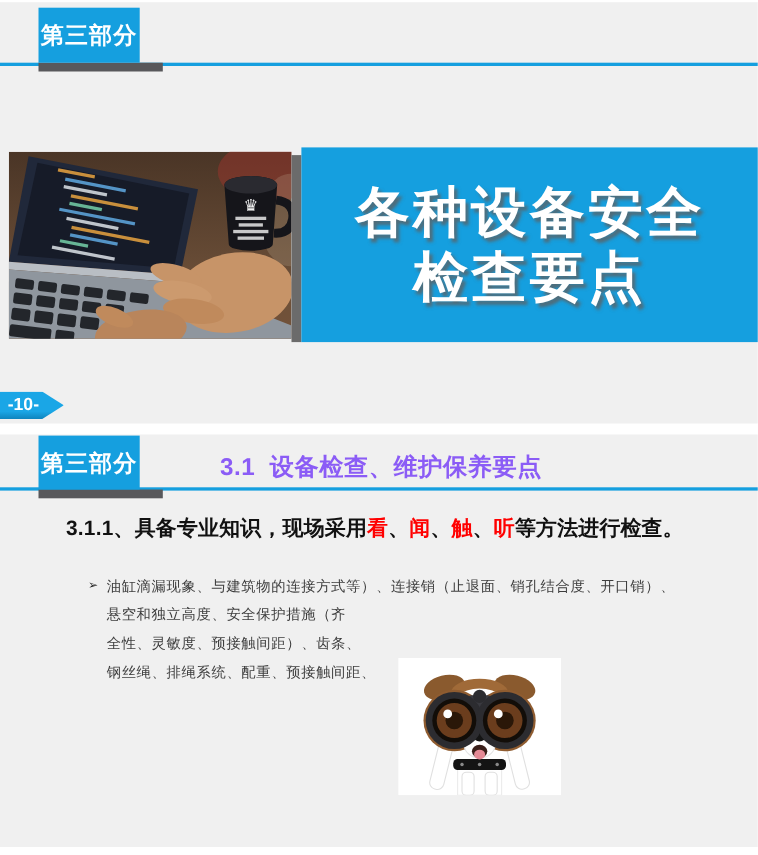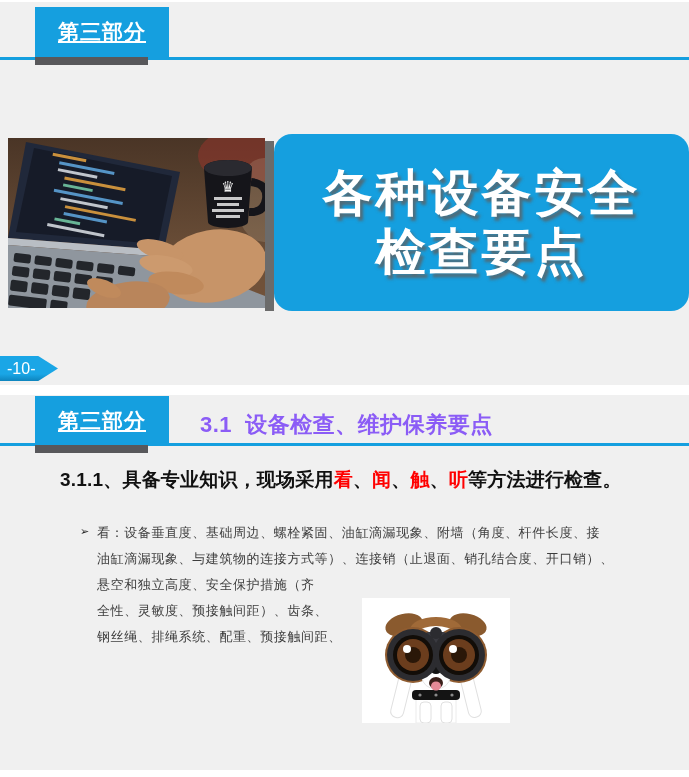--- a/index.html
+++ b/index.html
@@ -11,42 +11,42 @@
   .slide2 { top:395px; height:375px; }
 
   .accent-line { position:absolute; left:0; width:689px; height:3px; background:#159fdf; }
   .slide1 .accent-line { top:55px; }
   .slide2 .accent-line { top:48px; }
 
   .badge-shadow { position:absolute; left:35px; width:113px; height:8px; background:#58585b; }
   .slide1 .badge-shadow { top:55px; }
   .slide2 .badge-shadow { top:50px; }
 
-  .section-badge { position:absolute; left:35px; width:134px; background:#159fdf;
+  .section-badge { position:absolute; left:35px; width:92px; background:#159fdf;
     color:#ffffff; font-size:21px; font-weight:bold; display:flex;
-    align-items:center; justify-content:center; letter-spacing:1px;text-decoration:underline; }
+    align-items:center; justify-content:center; letter-spacing:1px; }
   .slide1 .section-badge { top:5px; height:50px; }
   .slide2 .section-badge { top:1px; height:49px; }
 
   
   .photo { position:absolute; left:8px; top:136px; width:257px; height:170px; }
   .photo-shadow { position:absolute; left:265px; top:139px; width:9px; height:170px; background:#6b6b6b; }
 
   
   .banner { position:absolute; left:274px; top:132px; width:415px; height:177px;
     background:#159fdf; display:flex; flex-direction:column; align-items:center;
-    justify-content:center;border-radius:18px; }
+    justify-content:center; }
   .banner-line { color:#ffffff; font-size:50px; font-weight:900; letter-spacing:3px;
     line-height:59px; text-shadow:3px 4px 3px rgba(95,95,95,0.8); }
 
   
   .page-arrow { position:absolute; left:0; width:58px; height:25px;
     background:linear-gradient(#1aa6e6 72%, #0e84bd 100%);
     clip-path:polygon(0 0, 66% 0, 100% 50%, 66% 100%, 0 100%);
-    color:#ffffff; font-size:16px; display:flex; align-items:center; padding-left:7px; }
+    color:#ffffff; font-size:16px; display:flex; align-items:center; padding-left:7px;font-weight:bold; }
   .slide1 .page-arrow { top:354px; }
   .slide2 .page-arrow { top:350px;margin-top:44px; }
 
   
   .s2-title { position:absolute; left:200px; top:15px; font-size:22px; font-weight:bold;
     color:#8b5cf6; white-space:pre; letter-spacing:0.5px; }
   .s2-heading { position:absolute; left:60px; top:72px; width:629px; font-size:19px;
     font-weight:bold; color:#111111; letter-spacing:0.2px; }
   .s2-heading .red { color:#ff0000; }
 
@@ -155,21 +155,20 @@
     <div class="section-badge">第三部分</div>
 
     <div class="s2-title">3.1  设备检查、维护保养要点</div>
 
     <div class="s2-heading">
       <span>3.1.1、具备专业知识，现场采用</span><span class="red">看</span><span>、</span><span class="red">闻</span><span>、</span><span class="red">触</span><span>、</span><span class="red">听</span><span>等方法进行检查。</span>
     </div>
 
     <div class="bullet-block">
       <span class="bullet-marker">➢</span>
-      <div class="bullet-line">看：设备垂直度、基础周边、螺栓紧固、油缸滴漏现象、附墙（角度、杆件长度、接</div>
       <div class="bullet-line">油缸滴漏现象、与建筑物的连接方式等）、连接销（止退面、销孔结合度、开口销）、</div>
       <div class="bullet-line">悬空和独立高度、安全保护措施（齐</div>
       <div class="bullet-line">全性、灵敏度、预接触间距）、齿条、</div>
       <div class="bullet-line">钢丝绳、排绳系统、配重、预接触间距、</div>
     </div>
 
     <div class="dog-image">
       <svg width="148" height="125" viewBox="0 0 148 125">
         <rect width="148" height="125" fill="#ffffff"></rect>
 

